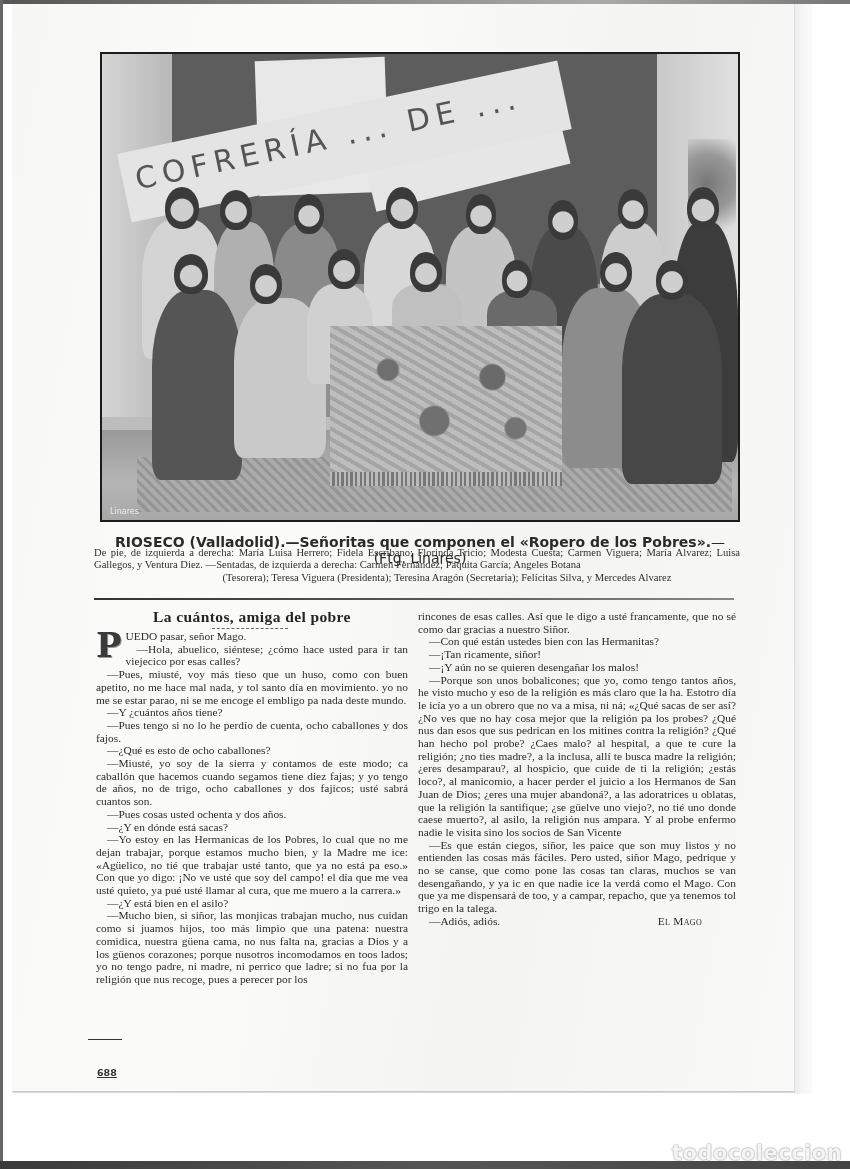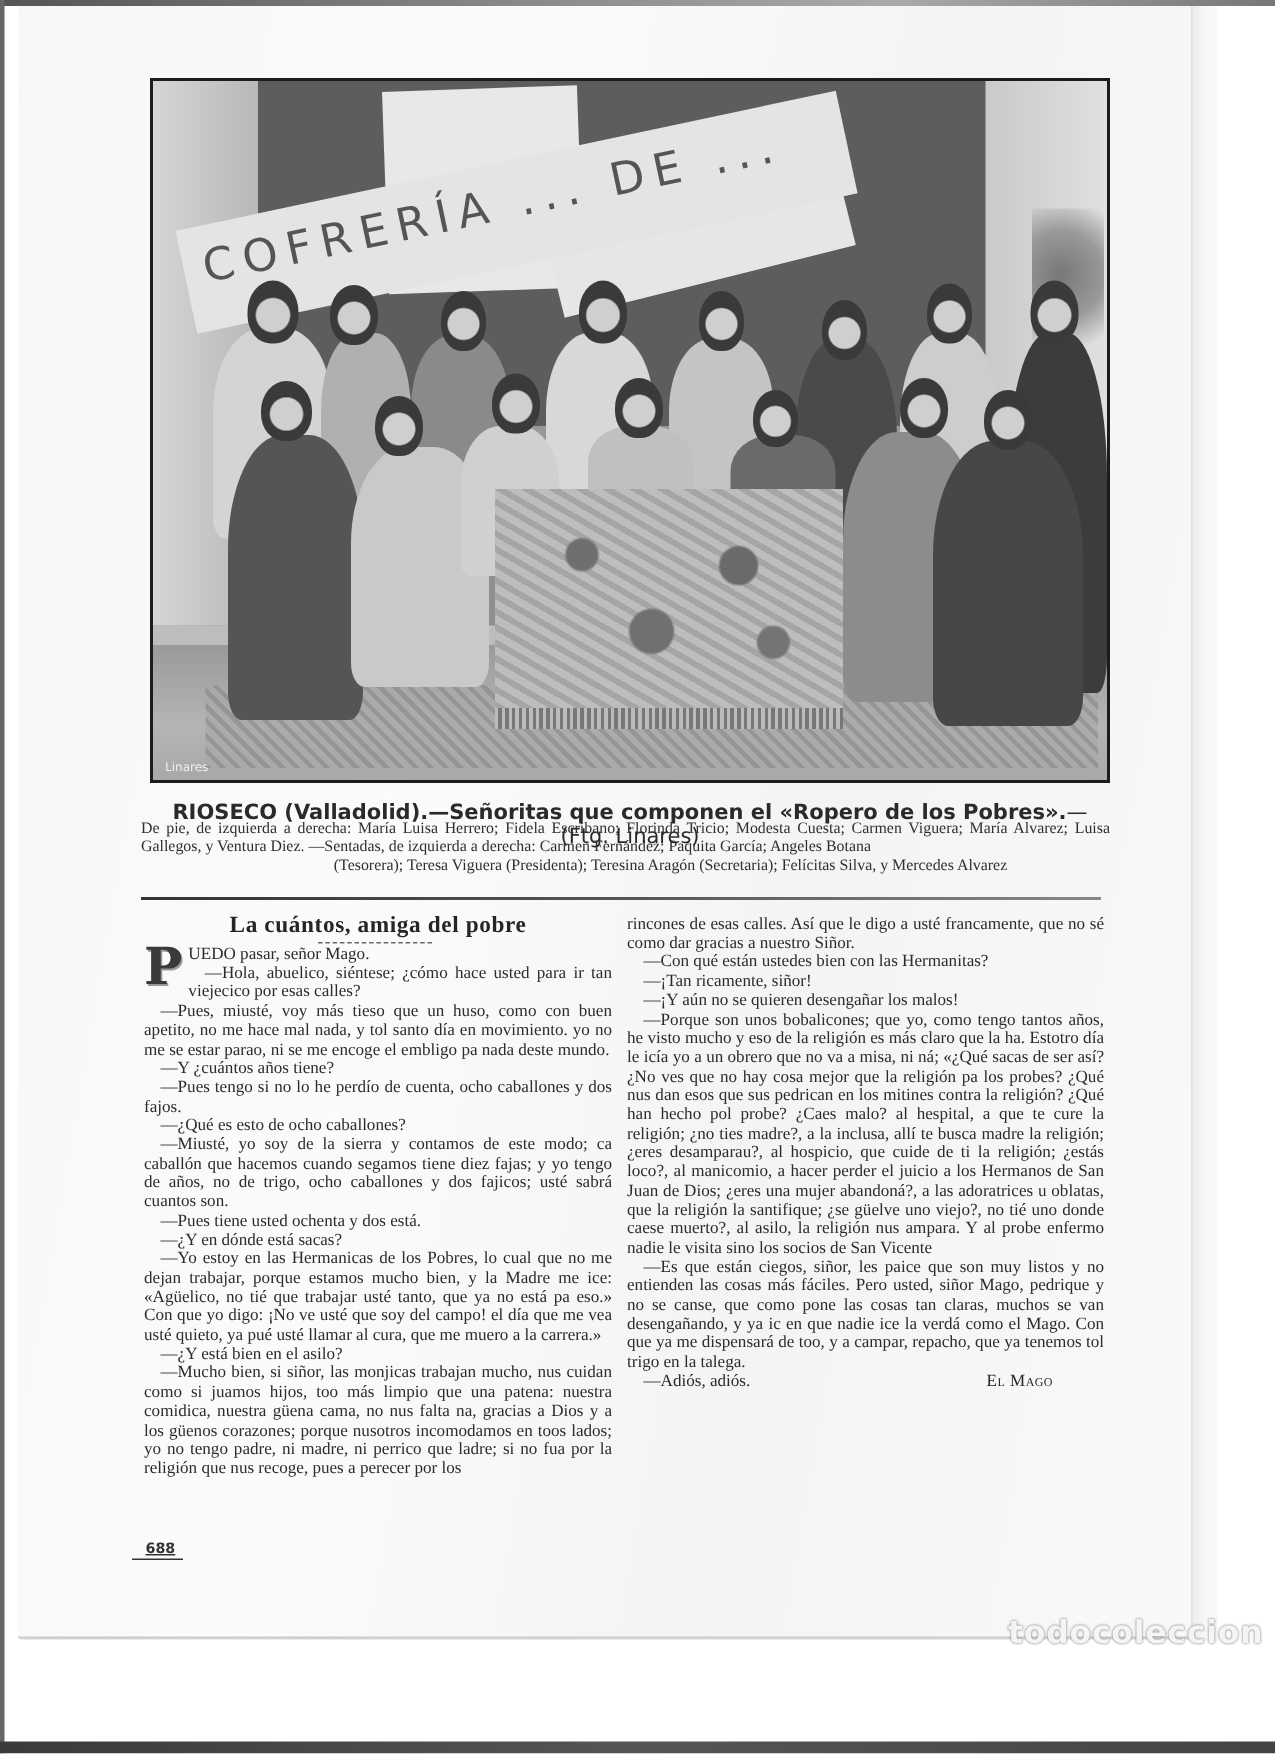--- a/index.html
+++ b/index.html
@@ -146,28 +146,28 @@
     .dropcap {
       float: left; font-size: 34px; line-height: 28px; font-weight: bold;
       margin: 1px 4px 0 0; color: #3a3a3a;
       font-family: "DejaVu Serif", serif;
       text-shadow: 1px 1px 0 #999;
     }
     .smallcaps { font-variant: small-caps; }
     .signoff { display: flex; justify-content: space-between; padding-right: 34px; }
     .signature { font-variant: small-caps; letter-spacing: 0.3px; }
     .page-number {
-      position: absolute; left: 97px; top: 1027px; font-size: 9.5px; font-weight: bold;
+      position: absolute; left: 97px; top: 1067px; font-size: 9.5px; font-weight: bold;
       font-family: "DejaVu Sans", sans-serif; color: #333; text-decoration: underline;
     }
     .page-number-rule {
       position: absolute; left: 88px; top: 1039px; width: 34px; height: 1px; background: #333;
     }
     .watermark {
-      position: absolute; left: 672px; top: 1076px; font-size: 21px; font-weight: bold;
+      position: absolute; left: 672px; top: 1141px; font-size: 21px; font-weight: bold;
       font-family: "DejaVu Sans", sans-serif; color: #f4f4f4; letter-spacing: 0.5px;
       text-shadow: 0 0 2px #9a9a9a, 0 0 1px #8a8a8a;
     }
   </style>
 </head>
 <body>
 
 <div class="top-border"></div>
 <div class="left-border"></div>
 <div class="page"></div>
@@ -240,21 +240,21 @@
 <div class="col col-left">
   <p class="noindent">
     <span class="dropcap">P</span><span class="smallcaps">UEDO</span><span> pasar, señor Mago.</span>
   </p>
   <p>—Hola, abuelico, siéntese; ¿cómo hace usted para ir tan viejecico por esas calles?</p>
   <p>—Pues, miusté, voy más tieso que un huso, como con buen apetito, no me hace mal nada, y tol santo día en movimiento. yo no me se estar parao, ni se me encoge el embligo pa nada deste mundo.</p>
   <p>—Y ¿cuántos años tiene?</p>
   <p>—Pues tengo si no lo he perdío de cuenta, ocho caballones y dos fajos.</p>
   <p>—¿Qué es esto de ocho caballones?</p>
   <p>—Miusté, yo soy de la sierra y contamos de este modo; ca caballón que hacemos cuando segamos tiene diez fajas; y yo tengo de años, no de trigo, ocho caballones y dos fajicos; usté sabrá cuantos son.</p>
-  <p>—Pues tiene usted ochenta y dos está.</p>
+  <p>—Pues cosas usted ochenta y dos años.</p>
   <p>—¿Y en dónde está sacas?</p>
   <p>—Yo estoy en las Hermanicas de los Pobres, lo cual que no me dejan trabajar, porque estamos mucho bien, y la Madre me ice: «Agüelico, no tié que trabajar usté tanto, que ya no está pa eso.» Con que yo digo: ¡No ve usté que soy del campo! el día que me vea usté quieto, ya pué usté llamar al cura, que me muero a la carrera.»</p>
   <p>—¿Y está bien en el asilo?</p>
   <p>—Mucho bien, si siñor, las monjicas trabajan mucho, nus cuidan como si juamos hijos, too más limpio que una patena: nuestra comidica, nuestra güena cama, no nus falta na, gracias a Dios y a los güenos corazones; porque nusotros incomodamos en toos lados; yo no tengo padre, ni madre, ni perrico que ladre; si no fua por la religión que nus recoge, pues a perecer por los</p>
 </div>
 
 <div class="col col-right">
   <p class="noindent">rincones de esas calles. Así que le digo a usté francamente, que no sé como dar gracias a nuestro Siñor.</p>
   <p>—Con qué están ustedes bien con las Hermanitas?</p>
   <p>—¡Tan ricamente, siñor!</p>

